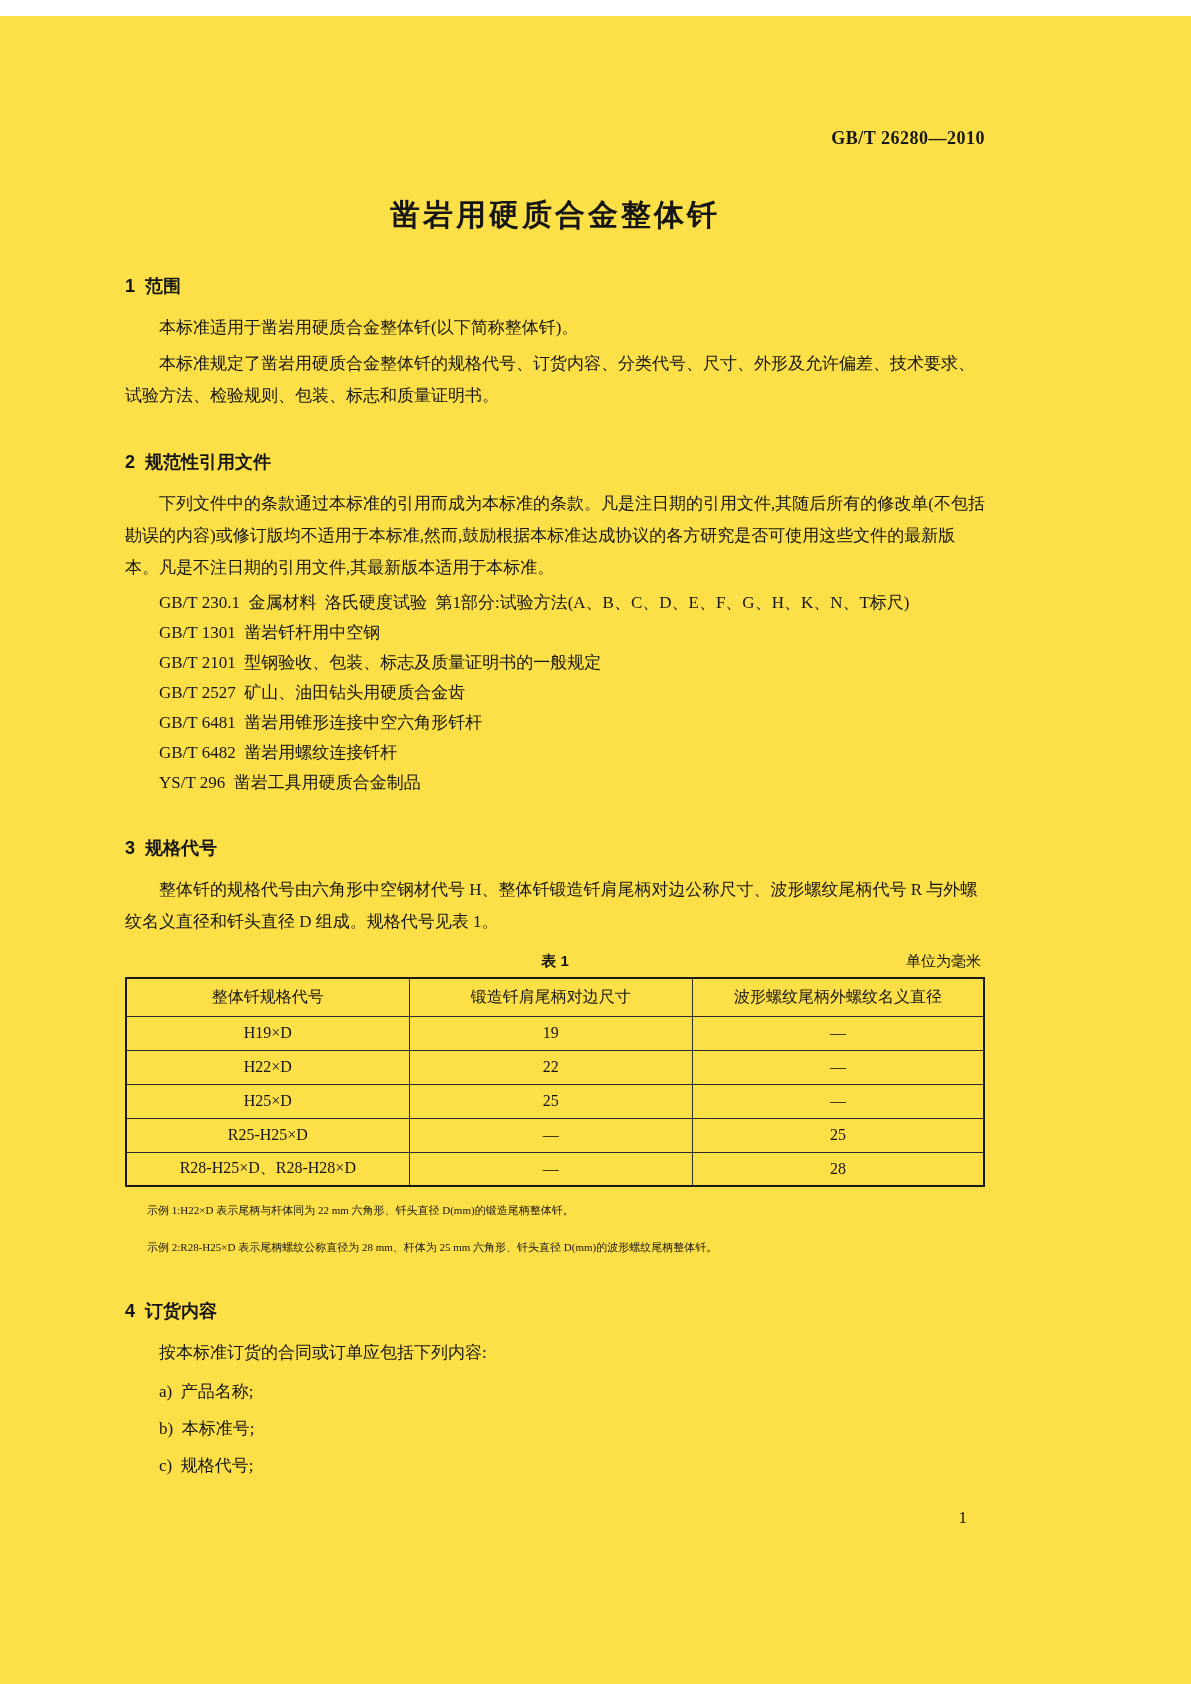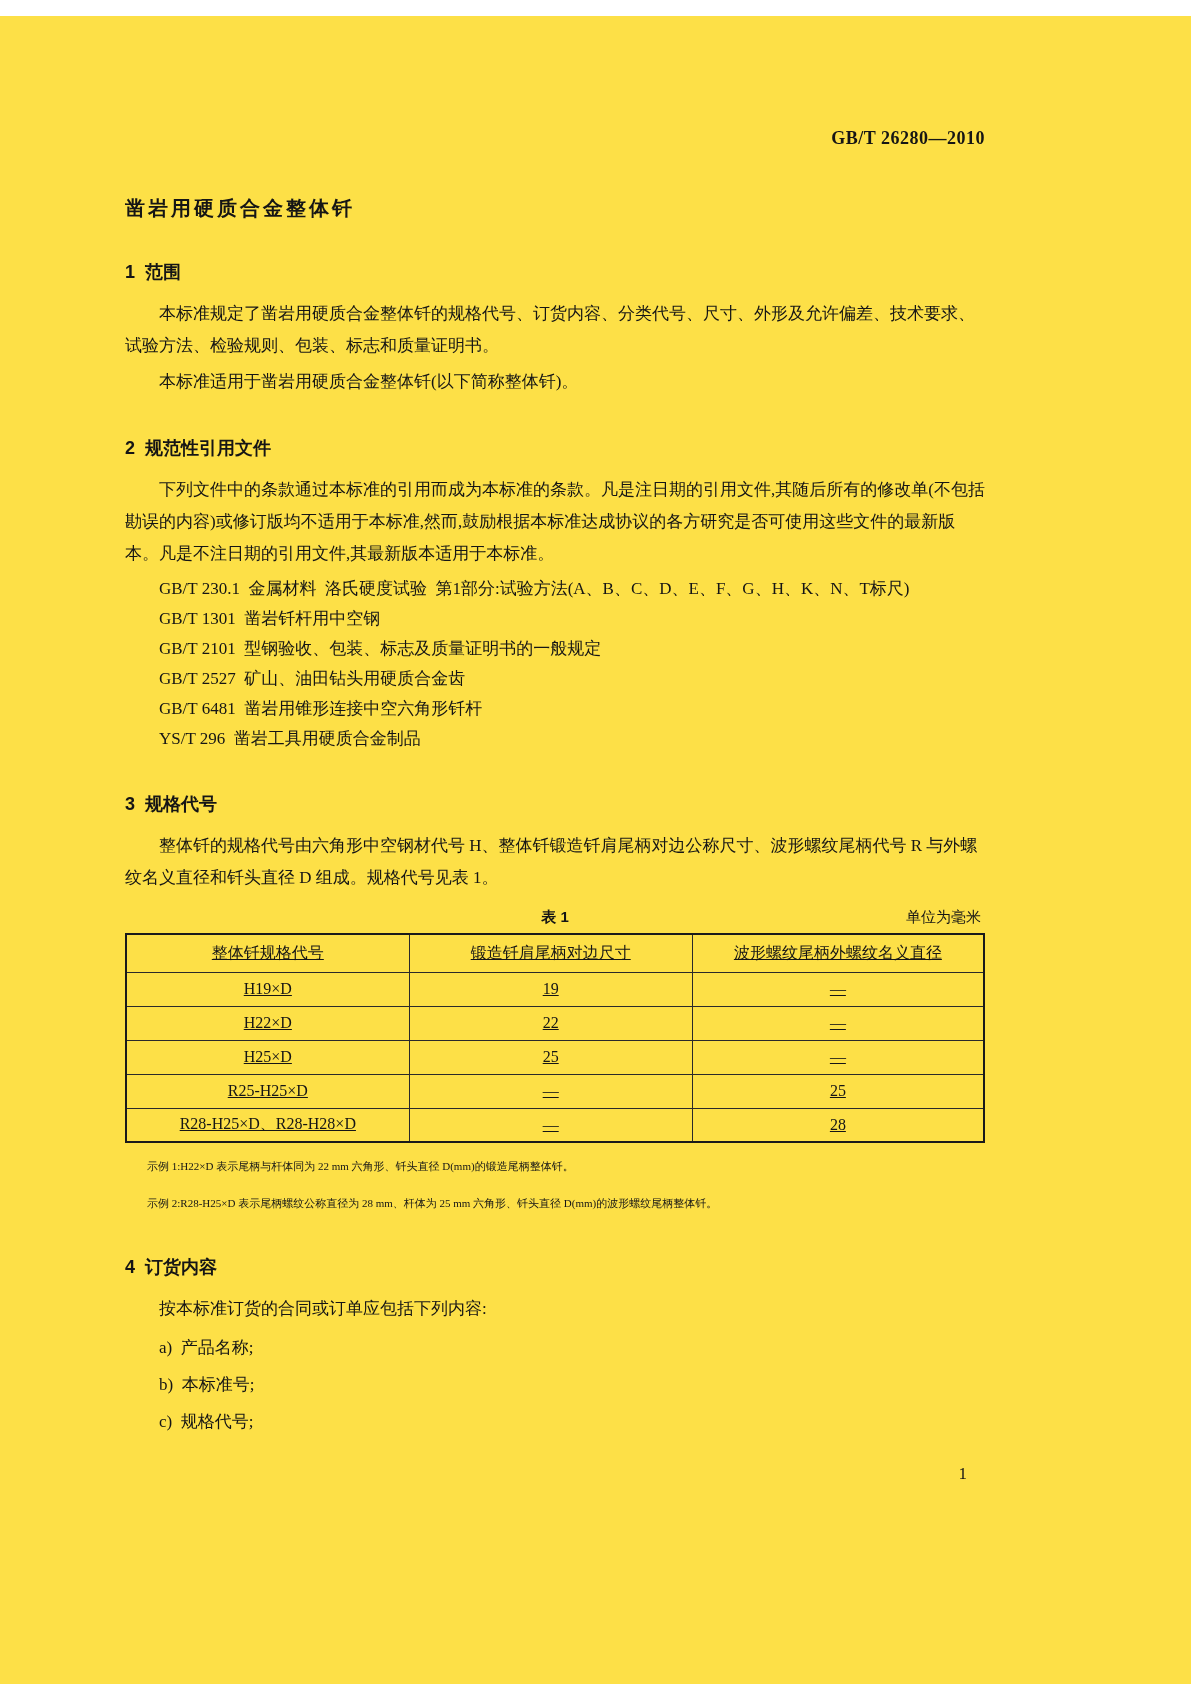--- a/index.html
+++ b/index.html
@@ -9,35 +9,35 @@
     background: #fde047; color: #151515; overflow: hidden;
     padding: 112px 206px 0 125px;
     font-family: "Liberation Serif", "DejaVu Serif", serif;
     font-size: 17px;
   }
   .doc-number {
     text-align: right; font-size: 18px; font-weight: 700; letter-spacing: 0.5px;
     font-family: "Liberation Serif", "DejaVu Serif", serif;
   }
   .title {
-    margin: 46px 0 0; 
+    margin: 46px 0 0; text-align: center;
     font-family: Liberation Sans, sans-serif;
-    font-size: 20px; font-weight: 700; letter-spacing: 3px;
+    font-size: 30px; font-weight: 700; letter-spacing: 3px;
   }
   .sec-heading {
     margin: 38px 0 14px; font-family: "Liberation Sans", "DejaVu Sans", sans-serif;
     font-size: 18px; font-weight: 700; white-space: pre-wrap;
   }
   .para { margin: 0 0 4px; text-indent: 2em; line-height: 32px; white-space: pre-wrap; }
   .refs { margin: 2px 0 0; }
   .ref { padding-left: 2em; line-height: 30px; white-space: pre-wrap; }
   .caption-row { position: relative; margin: 14px 0 6px; text-align: center; font-size: 15px; }
   .table-caption { font-family: "Liberation Sans", "DejaVu Sans", sans-serif; font-weight: 700; }
   .table-unit { position: absolute; right: 4px; top: 0; font-size: 15px; font-weight: 400; }
-  table.spec { width: 100%; border-collapse: collapse; font-size: 16px; border: 2px solid #1a1a1a; text-decoration: underline; }
+  table.spec { width: 100%; border-collapse: collapse; font-size: 16px; border: 2px solid #1a1a1a; }
   table.spec th, table.spec td {
     border: 1px solid #2a2a2a; text-align: center; vertical-align: middle;
     font-weight: 400; padding: 0 6px;
   }
   table.spec th { height: 38px; }
   table.spec td { height: 34px; }
   .col1 { width: 33%; } .col2 { width: 33%; } .col3 { width: 34%; }
   .example { margin: 10px 0 0; font-size: 11px; line-height: 27px; text-indent: 2em; white-space: pre-wrap; }
   .order-list { margin-top: 4px; }
   .order-item { padding-left: 2em; line-height: 37px; white-space: pre-wrap; }
@@ -46,31 +46,32 @@
 </head>
 <body>
 
 <div class="page">
 
   <div class="doc-number">GB/T 26280—2010</div>
 
   <h1 class="title">凿岩用硬质合金整体钎</h1>
 
   <div class="sec-heading">1  范围</div>
+  <p class="para">本标准适用于凿岩用硬质合金整体钎(以下简称整体钎)。</p>
   <p class="para">本标准规定了凿岩用硬质合金整体钎的规格代号、订货内容、分类代号、尺寸、外形及允许偏差、技术要求、试验方法、检验规则、包装、标志和质量证明书。</p>
-  <p class="para">本标准适用于凿岩用硬质合金整体钎(以下简称整体钎)。</p>
 
   <div class="sec-heading">2  规范性引用文件</div>
   <p class="para">下列文件中的条款通过本标准的引用而成为本标准的条款。凡是注日期的引用文件,其随后所有的修改单(不包括勘误的内容)或修订版均不适用于本标准,然而,鼓励根据本标准达成协议的各方研究是否可使用这些文件的最新版本。凡是不注日期的引用文件,其最新版本适用于本标准。</p>
   <div class="refs">
     <div class="ref">GB/T 230.1  金属材料  洛氏硬度试验  第1部分:试验方法(A、B、C、D、E、F、G、H、K、N、T标尺)</div>
     <div class="ref">GB/T 1301  凿岩钎杆用中空钢</div>
     <div class="ref">GB/T 2101  型钢验收、包装、标志及质量证明书的一般规定</div>
     <div class="ref">GB/T 2527  矿山、油田钻头用硬质合金齿</div>
     <div class="ref">GB/T 6481  凿岩用锥形连接中空六角形钎杆</div>
+    <div class="ref">GB/T 6482  凿岩用螺纹连接钎杆</div>
     <div class="ref">YS/T 296  凿岩工具用硬质合金制品</div>
   </div>
 
   <div class="sec-heading">3  规格代号</div>
   <p class="para">整体钎的规格代号由六角形中空钢材代号 H、整体钎锻造钎肩尾柄对边公称尺寸、波形螺纹尾柄代号 R 与外螺纹名义直径和钎头直径 D 组成。规格代号见表 1。</p>
 
   <div class="caption-row">
     <span class="table-caption">表 1</span>
     <span class="table-unit">单位为毫米</span>
   </div>

